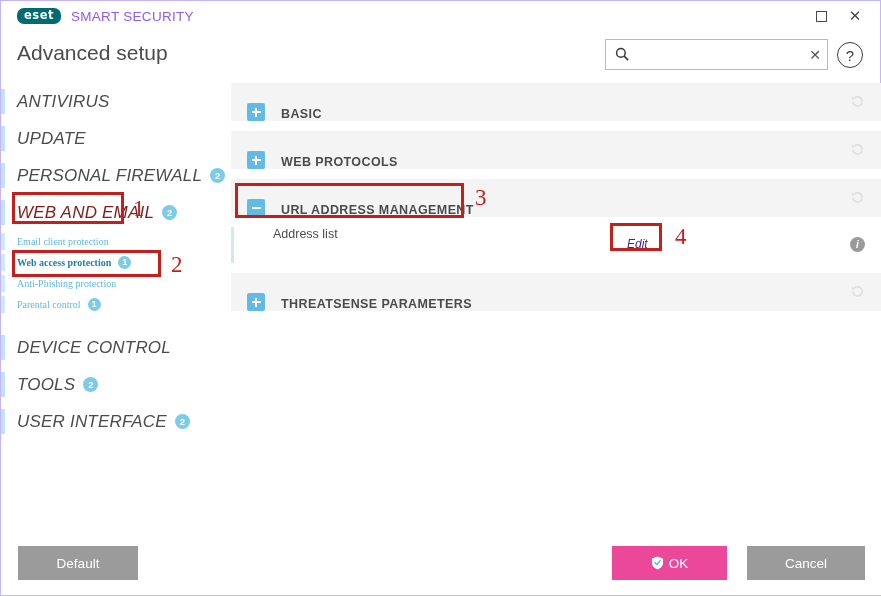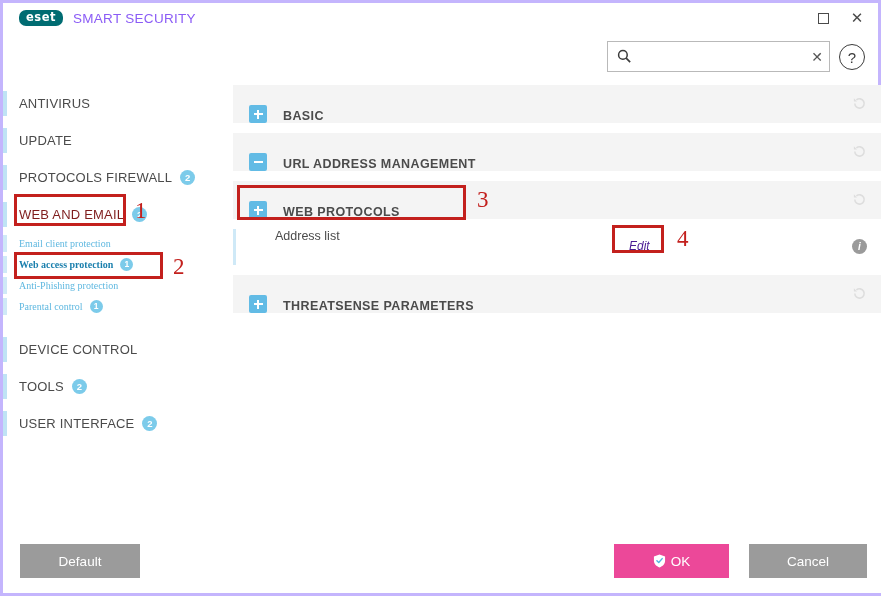--- a/index.html
+++ b/index.html
@@ -6,21 +6,21 @@
   html, body {
     width: 881px; height: 596px;
     font-family: "Liberation Sans", sans-serif;
     background: #ffffff;
     overflow: hidden;
   }
   #app {
     position: relative;
     width: 881px; height: 596px;
     background: #ffffff;
-    border: 3px solid #c4b5fd;
+    border: 1px solid #c4b5fd;
   }
 
   
   .titlebar {
     position: absolute; left: 0; top: 0;
     width: 881px; height: 30px;
     display: flex; align-items: center;
   }
   .logo-wrap {
     display: flex; align-items: center;
@@ -117,23 +117,24 @@
     height: 37px;
     display: flex; align-items: center;
     padding-left: 16px;
   }
   .nav-item .bar {
     position: absolute; left: 0; top: 6px;
     width: 4px; height: 25px;
     background: #bfe3f5;
   }
   .nav-top-label {
-    font-size: 13px;
+    font-size: 17px;
     color: #4b4b4b;
     letter-spacing: 0.2px;
+    font-style: italic;
   }
   .nav-top-label.accent { color: #7f1d1d; }
   .sub-item {
     position: relative;
     height: 21px;
     display: flex; align-items: center;
     padding-left: 16px;
   }
   .sub-item .bar {
     position: absolute; left: 0; top: 2px;
@@ -292,20 +293,21 @@
     </div>
     <div class="winbtns">
       <div class="winbtn">
         <span class="sq"></span>
       </div>
       <div class="winbtn">✕</div>
     </div>
   </div>
 
   <div class="header">
+    <div class="page-title">Advanced setup</div>
 
     <div class="searchbox">
       <span class="search-icon">
         <svg width="15" height="15" viewBox="0 0 16 16">
           <circle cx="6.3" cy="6.3" r="4.6" fill="none" stroke="#3b3b3b" stroke-width="1.6"></circle>
           <line x1="9.8" y1="9.8" x2="14" y2="14" stroke="#3b3b3b" stroke-width="1.8"></line>
         </svg>
       </span>
       <input class="search-input" type="text" placeholder="" style="">
       <span class="clear-x">✕</span>
@@ -321,21 +323,21 @@
       <span class="nav-top-label">ANTIVIRUS</span>
     </div>
 
     <div class="nav-item">
       <span class="bar"></span>
       <span class="nav-top-label">UPDATE</span>
     </div>
 
     <div class="nav-item">
       <span class="bar"></span>
-      <span class="nav-top-label">PROTOCOLS FIREWALL</span>
+      <span class="nav-top-label">PERSONAL FIREWALL</span>
       <span class="badge">2</span>
     </div>
 
     <div class="nav-item">
       <span class="bar"></span>
       <span class="nav-top-label accent">WEB AND EMAIL</span>
       <span class="badge">2</span>
     </div>
 
     <div class="sub-item">
@@ -388,33 +390,33 @@
       <span class="section-title">BASIC</span>
       <span class="revert">
         <svg width="15" height="15" viewBox="0 0 16 16">
           <path d="M3 8a5 5 0 1 0 1.7-3.8" fill="none" stroke="#b5b5b5" stroke-width="1.7"></path>
           <path d="M2 2.5v3.4h3.4z" fill="#b5b5b5"></path>
         </svg>
       </span>
     </div>
 
     <div class="section">
-      <span class="toggle"></span>
-      <span class="section-title">URL ADDRESS MANAGEMENT</span>
+      <span class="toggle plus"></span>
+      <span class="section-title">WEB PROTOCOLS</span>
       <span class="revert">
         <svg width="15" height="15" viewBox="0 0 16 16">
           <path d="M3 8a5 5 0 1 0 1.7-3.8" fill="none" stroke="#b5b5b5" stroke-width="1.7"></path>
           <path d="M2 2.5v3.4h3.4z" fill="#b5b5b5"></path>
         </svg>
       </span>
     </div>
 
     <div class="section">
-      <span class="toggle plus"></span>
-      <span class="section-title">WEB PROTOCOLS</span>
+      <span class="toggle"></span>
+      <span class="section-title">URL ADDRESS MANAGEMENT</span>
       <span class="revert">
         <svg width="15" height="15" viewBox="0 0 16 16">
           <path d="M3 8a5 5 0 1 0 1.7-3.8" fill="none" stroke="#b5b5b5" stroke-width="1.7"></path>
           <path d="M2 2.5v3.4h3.4z" fill="#b5b5b5"></path>
         </svg>
       </span>
     </div>
 
     <div class="setting-row">
       <span class="rowbar"></span>

